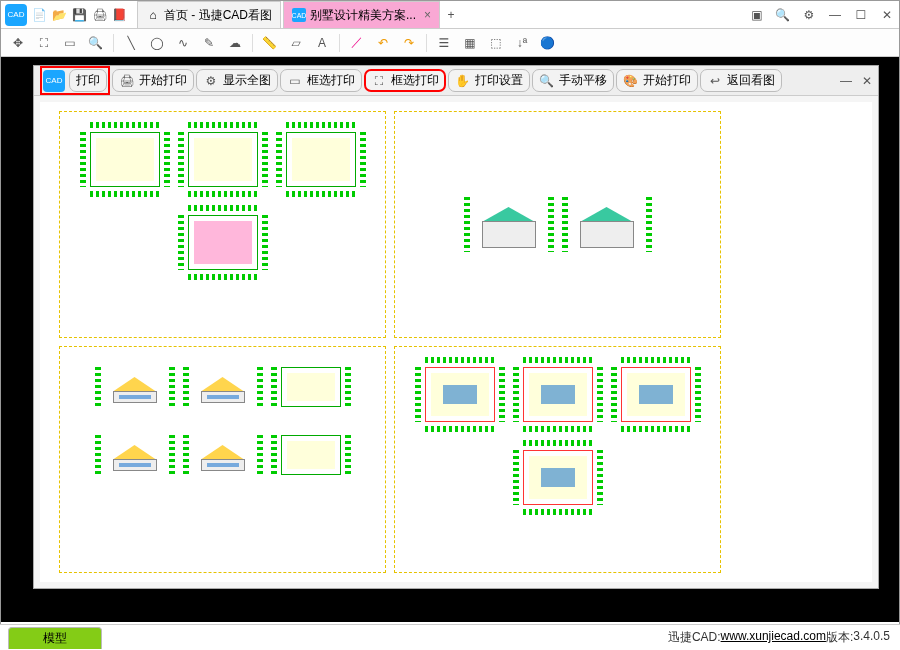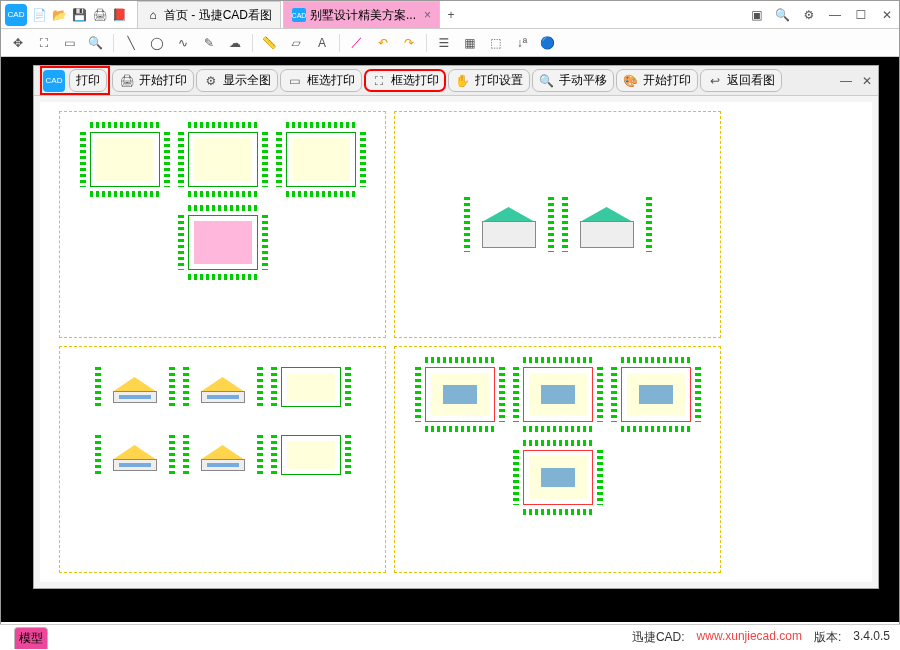--- a/index.html
+++ b/index.html
@@ -46,23 +46,23 @@
   .dwg .inB { position: absolute; inset: 28px; background: #06c; opacity: .5; }
   .dwg.redgrid .box { border: 1px solid #f33; }
   .dwg.elev .roof { position: absolute; top: 20px; left: 14px; right: 14px; height: 14px; background: #39c9a0; clip-path: polygon(10% 100%, 50% 0, 90% 100%); }
   .dwg.elev .body { position: absolute; top: 34px; left: 18px; right: 18px; bottom: 14px; background: #eee; border: 1px solid #888; }
 
   .arrow { position: absolute; left: 403px; top: 35px; width: 2px; height: 95px; background: #ff0000; }
   .arrow::before { content: ""; position: absolute; top: -8px; left: -5px; border: 6px solid transparent; border-bottom-color: #ff0000; }
 
   
   .footer { position: absolute; left: 0; right: 0; bottom: 0; display: flex; align-items: center; height: 26px; background: #fff; border-top: 1px solid #ccc; }
-  .footer .modeltab { margin-left: 14px; padding: 2px 4px; border: 1px solid #bbb; border-bottom: none; background: #ec4899; border-radius: 4px 4px 0 0; }
-  .footer .status { margin-left: auto; padding-right: 10px; color: #333; display: flex; gap: 12px; }
-  .footer .status a { color: #ef4444; }
+  .footer .modeltab { margin-left: 8px; padding: 2px 34px; border: 1px solid #bbb; border-bottom: none; background: #84cc16; border-radius: 4px 4px 0 0; }
+  .footer .status { margin-left: auto; padding-right: 10px; color: #333; display: flex; gap: 0; }
+  .footer .status a { color: #000000; text-decoration: underline; }
 
   .hlgroup { border: 2px solid #ff0000; padding: 1px; display: flex; align-items: center; gap: 4px; }
 </style>
 </head>
 <body>
 
 <div class="titlebar">
   <span class="logo">CAD</span>
   <span class="qbtn">📄</span>
   <span class="qbtn">📂</span>

